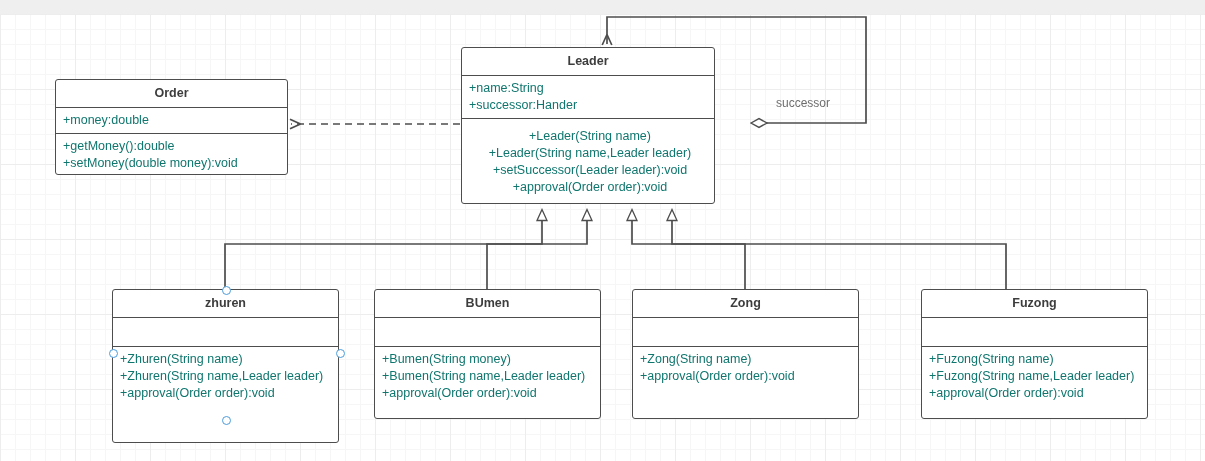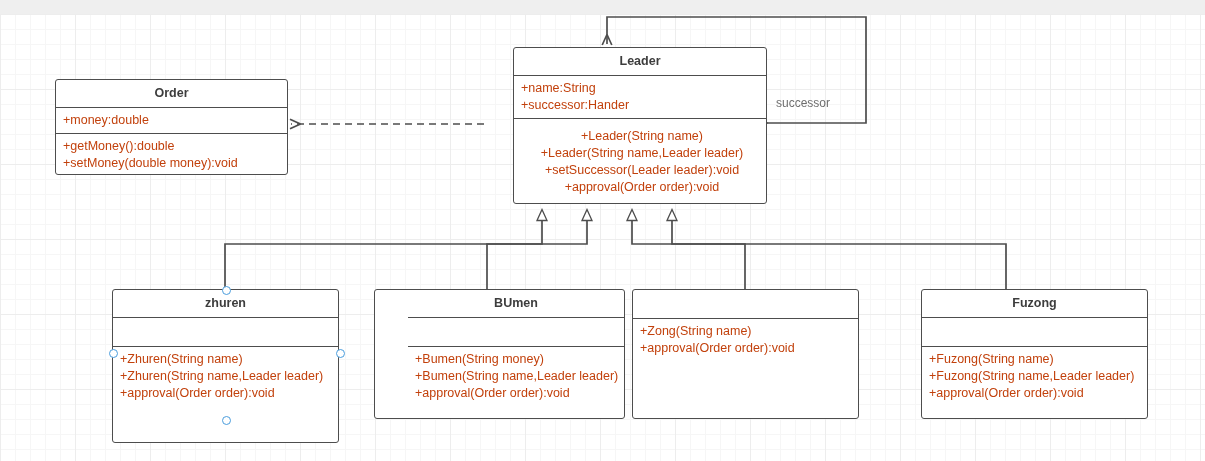--- a/index.html
+++ b/index.html
@@ -53,21 +53,21 @@
     font-weight: bold;
     font-size: 12.5px;
     color: #3d3d3d;
     padding: 6px 4px 7px 4px;
     border-bottom: 1.4px solid #4d4d4d;
     line-height: 14px;
   }
   .uml-section {
     padding: 4px 3px 4px 7px;
     font-size: 12.5px;
-    color: #c2410c;
+    color: #0f766e;
     line-height: 17px;
   }
   .uml-section.divided {
     border-bottom: 1.4px solid #4d4d4d;
   }
   .uml-section.empty {
     height: 28px;
     padding: 0;
   }
   .uml-row {
@@ -147,21 +147,21 @@
     <div class="uml-title">Order</div>
     <div class="uml-section divided">
       <div class="uml-row">+money:double</div>
     </div>
     <div class="uml-section">
       <div class="uml-row">+getMoney():double</div>
       <div class="uml-row">+setMoney(double money):void</div>
     </div>
   </div>
 
-  <div class="uml-class" style="left:513px; top:47px; width:254px; height:157px;">
+  <div class="uml-class" style="left:461px; top:47px; width:254px; height:157px;">
     <div class="uml-title">Leader</div>
     <div class="uml-section divided">
       <div class="uml-row">+name:String</div>
       <div class="uml-row">+successor:Hander</div>
     </div>
     <div class="uml-section" style="padding-top:9px;text-align:center;">
       <div class="uml-row">+Leader(String name)</div>
       <div class="uml-row">+Leader(String name,Leader leader)</div>
       <div class="uml-row">+setSuccessor(Leader leader):void</div>
       <div class="uml-row">+approval(Order order):void</div>
@@ -175,31 +175,32 @@
       <div class="uml-row">+Zhuren(String name)</div>
       <div class="uml-row">+Zhuren(String name,Leader leader)</div>
       <div class="uml-row">+approval(Order order):void</div>
     </div>
   </div>
   <div class="handle" style="left:225px; top:289px;"></div>
   <div class="handle" style="left:112px; top:352px;"></div>
   <div class="handle" style="left:339px; top:352px;"></div>
   <div class="handle" style="left:225px; top:419px;"></div>
 
-  <div class="uml-class" style="left:374px; top:289px; width:251px; height:130px;padding-left:33px;">
+  <div class="uml-class" style="left:374px; top:289px; width:227px; height:130px;">
     <div class="uml-title">BUmen</div>
     <div class="uml-section divided empty"></div>
     <div class="uml-section">
       <div class="uml-row">+Bumen(String money)</div>
       <div class="uml-row">+Bumen(String name,Leader leader)</div>
       <div class="uml-row">+approval(Order order):void</div>
     </div>
   </div>
 
   <div class="uml-class" style="left:632px; top:289px; width:227px; height:130px;">
+    <div class="uml-title">Zong</div>
     <div class="uml-section divided empty"></div>
     <div class="uml-section">
       <div class="uml-row">+Zong(String name)</div>
       <div class="uml-row">+approval(Order order):void</div>
     </div>
   </div>
 
   <div class="uml-class" style="left:921px; top:289px; width:227px; height:130px;">
     <div class="uml-title">Fuzong</div>
     <div class="uml-section divided empty"></div>

